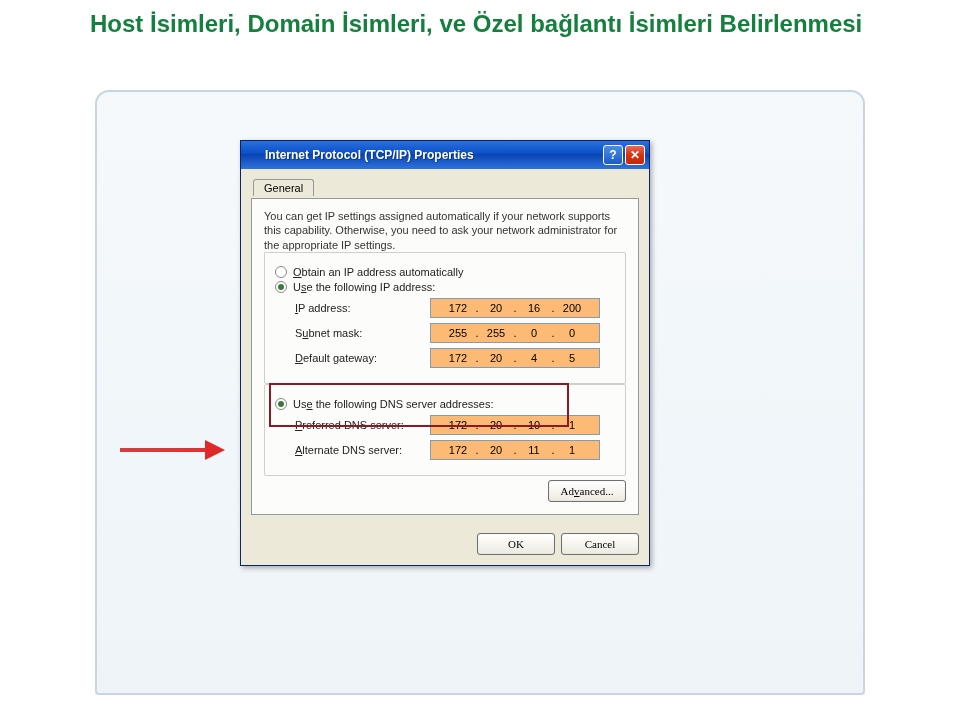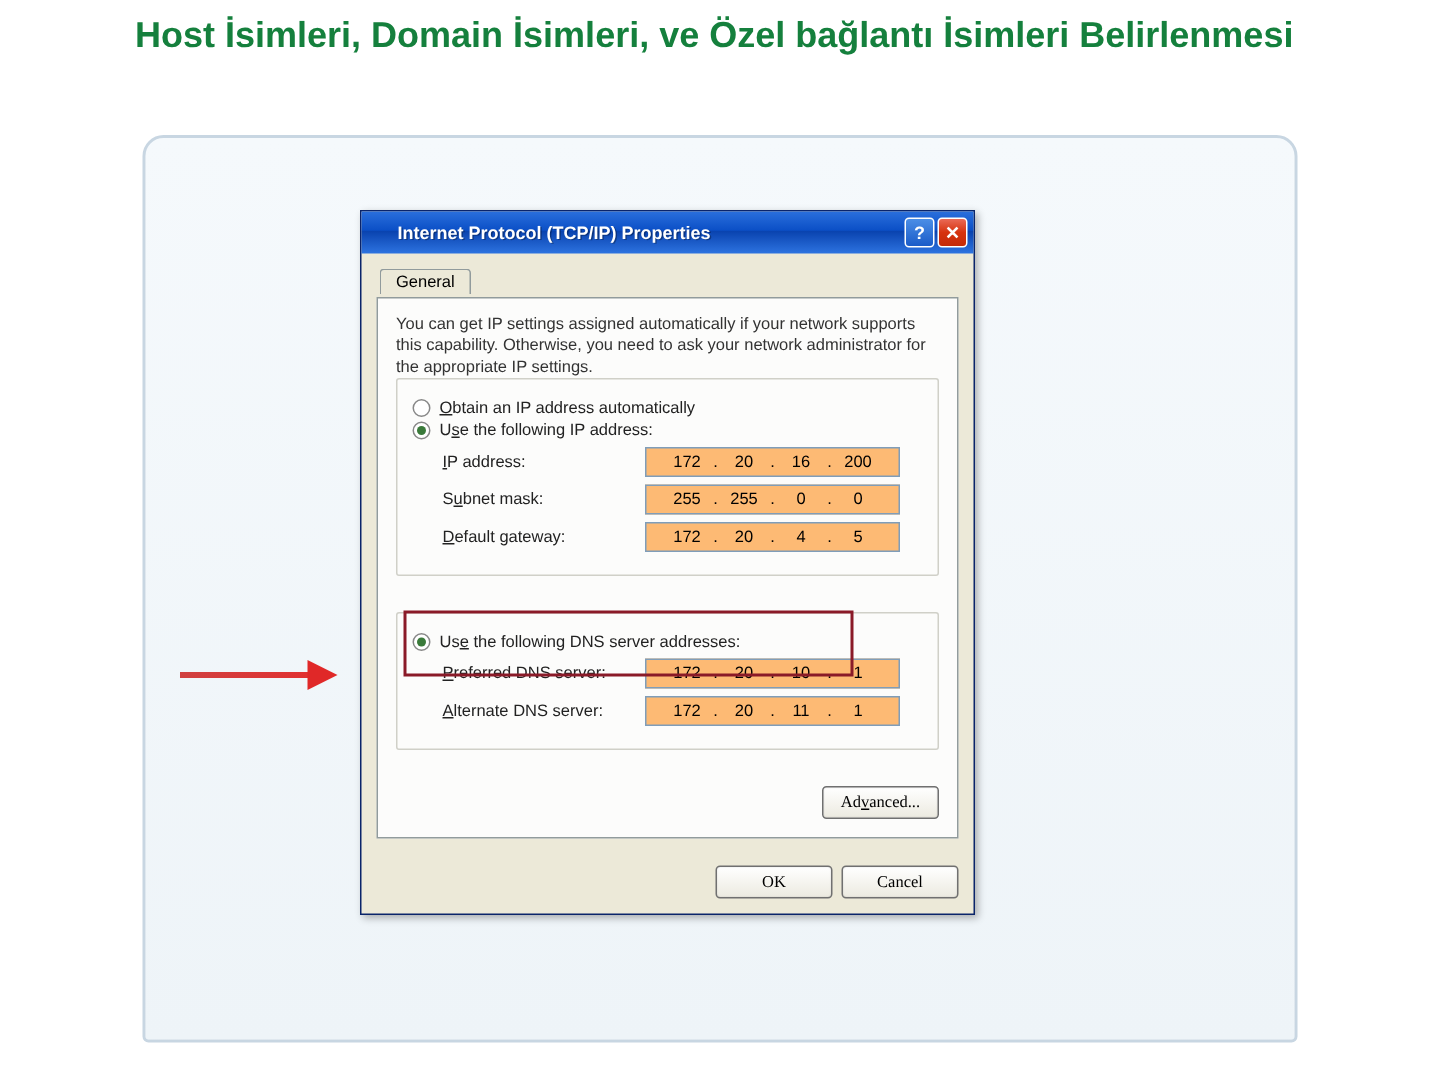--- a/index.html
+++ b/index.html
@@ -100,21 +100,21 @@
       background: #fcfcfb;
       padding: 10px 12px 12px 12px;
       position: relative;
       margin-top: -1px;
     }
     .description { color: #333; line-height: 1.3; }
     .group {
       border: 1px solid #d0d0c8;
       border-radius: 2px;
       padding: 10px 10px 10px 10px;
-      margin-bottom: 24px;
+      margin-bottom: 0;
       position: relative;
     }
     .radio-row {
       display: flex;
       align-items: center;
       margin: 3px 0;
       color: #222;
     }
     .radio-row.disabled { color: #a0a0a0; }
     .radio {

